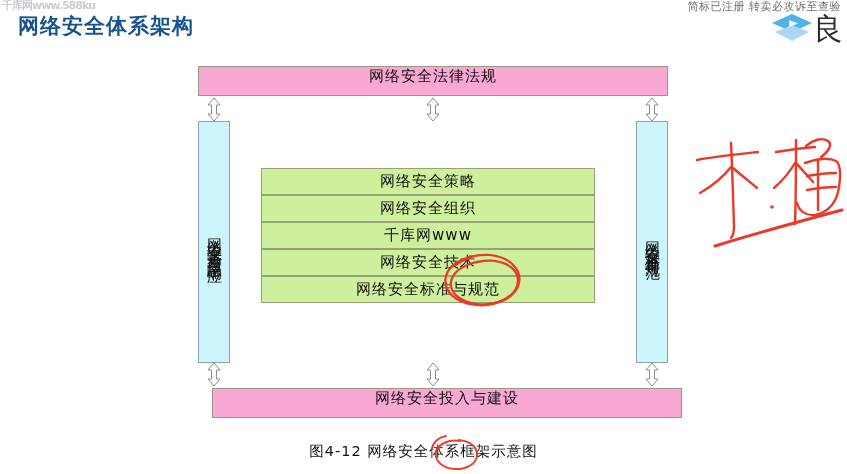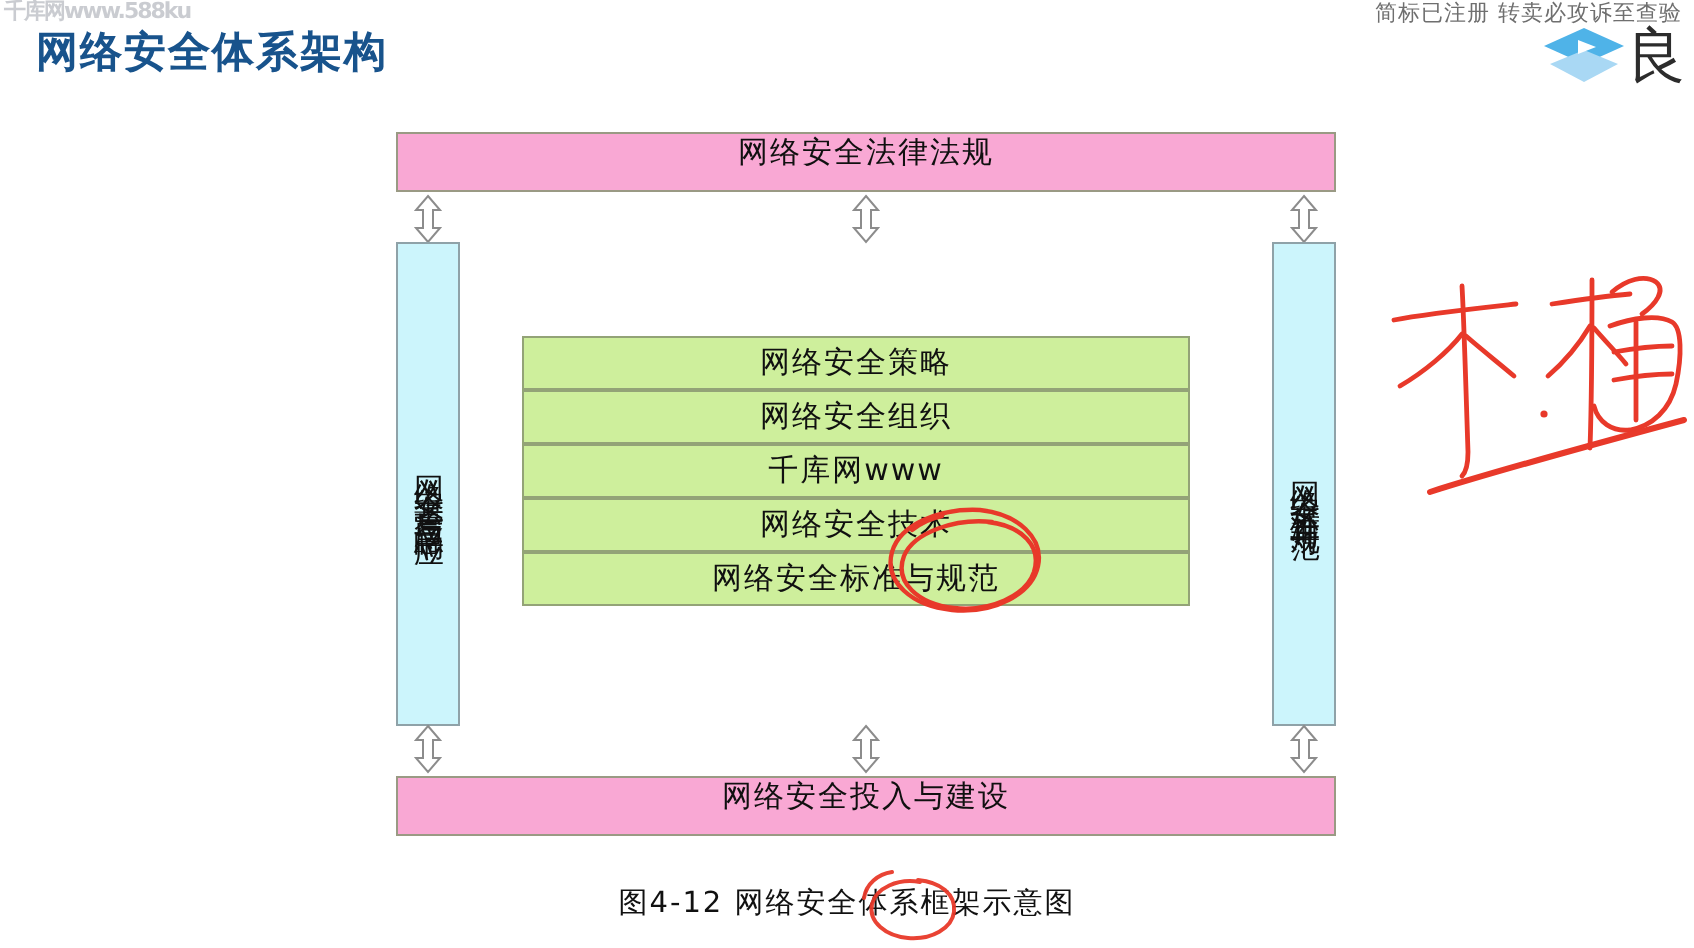--- a/index.html
+++ b/index.html
@@ -93,21 +93,21 @@
     color: #101010;
     letter-spacing: 1px;
   }
   #bar-top {
     position: absolute;
     left: 0; top: 0;
     width: 470px; height: 30px;
   }
   #bar-bottom {
     position: absolute;
-    left: 0; bottom: 0;
+    left: 14px; bottom: 0;
     width: 470px; height: 30px;
   }
 
   .sidecol {
     position: absolute;
     box-sizing: border-box;
     border: 1px solid #8fa2a8;
     background: #ccf5fc;
     width: 32px;
     top: 55px;

